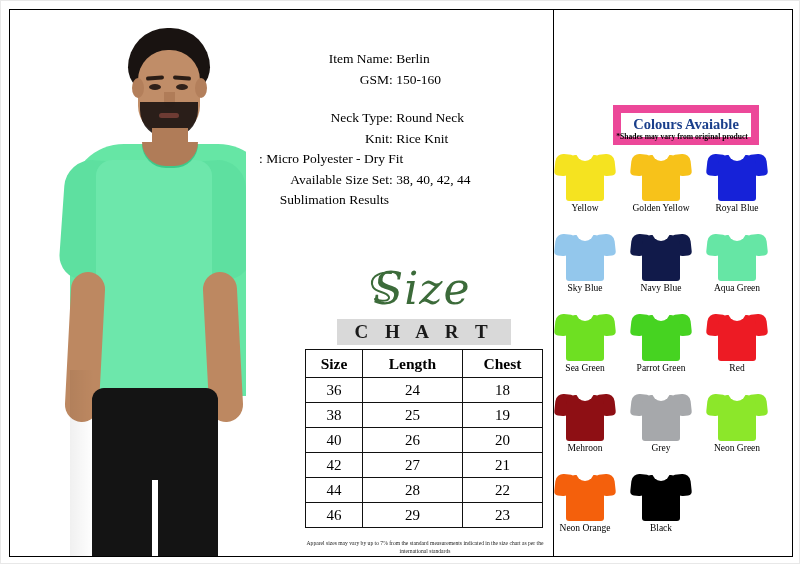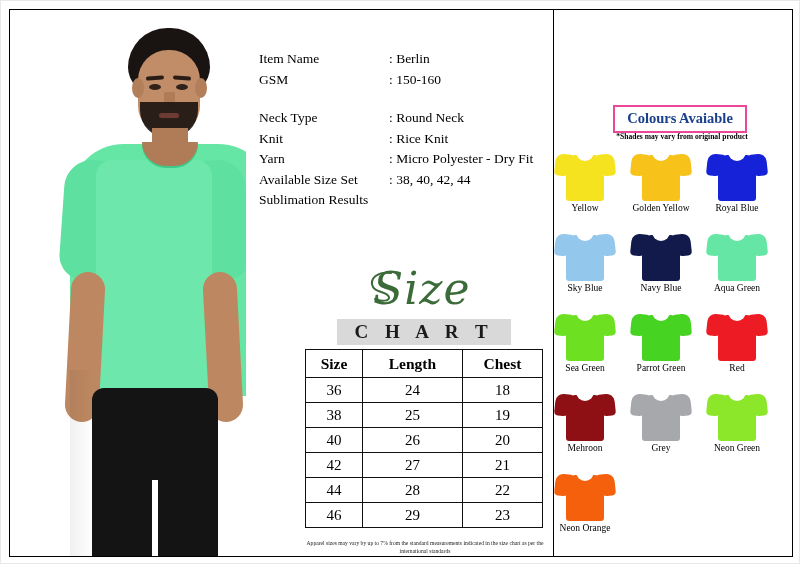--- a/index.html
+++ b/index.html
@@ -208,20 +208,21 @@
 
   
   .spec {
     position: absolute;
     left: 258px;
     top: 48px;
     width: 320px;
     font-size: 13.5px;
     line-height: 20.5px;
     color: #000;
+    text-align: right;
   }
   .spec-row {
     display: flex;
   }
   .spec-label {
     width: 130px;
     white-space: nowrap;
   }
   .spec-value {
     white-space: nowrap;
@@ -306,21 +307,21 @@
     height: 548px;
     border-left: 1px solid #000;
     box-sizing: border-box;
   }
   .colours-title {
     position: absolute;
     left: 612px;
     top: 104px;
     width: 130px;
     height: 24px;
-    border: 2px solid #ec4899;
+    border: 8px solid #ec4899;
     color: #1a3f8b;
     font-family: "Liberation Serif", serif;
     font-weight: bold;
     font-size: 14.5px;
     text-align: center;
     line-height: 22px;
   }
   .colours-sub {
     position: absolute;
     left: 592px;
@@ -428,21 +429,20 @@
     <div class="spec-gap"></div>
     <div class="spec-row">
       <div class="spec-label">Neck Type</div>
       <div class="spec-value">: Round Neck</div>
     </div>
     <div class="spec-row">
       <div class="spec-label">Knit</div>
       <div class="spec-value">: Rice Knit</div>
     </div>
     <div class="spec-row">
-      <div class="spec-label">Yarn</div>
       <div class="spec-value">: Micro Polyester - Dry Fit</div>
     </div>
     <div class="spec-row">
       <div class="spec-label">Available Size Set</div>
       <div class="spec-value">: 38, 40, 42, 44</div>
     </div>
     <div class="spec-row">
       <div class="spec-label">Sublimation Results</div>
     </div>
   </div>
@@ -611,14 +611,23 @@
     </div>
     <div class="swatch">
       <div class="tee">
         <div class="sl" style="background: rgb(244, 96, 12);"></div>
         <div class="sr" style="background: rgb(244, 96, 12);"></div>
         <div class="body" style="background: rgb(244, 96, 12);"></div>
         <div class="collar"></div>
       </div>
       <div class="swatch-label">Neon Orange</div>
     </div>
+    <div class="swatch">
+      <div class="tee">
+        <div class="sl" style="background: rgb(0, 0, 0);"></div>
+        <div class="sr" style="background: rgb(0, 0, 0);"></div>
+        <div class="body" style="background: rgb(0, 0, 0);"></div>
+        <div class="collar"></div>
+      </div>
+      <div class="swatch-label">Black</div>
+    </div>
   </div>
 </div>
 
 </body></html>

